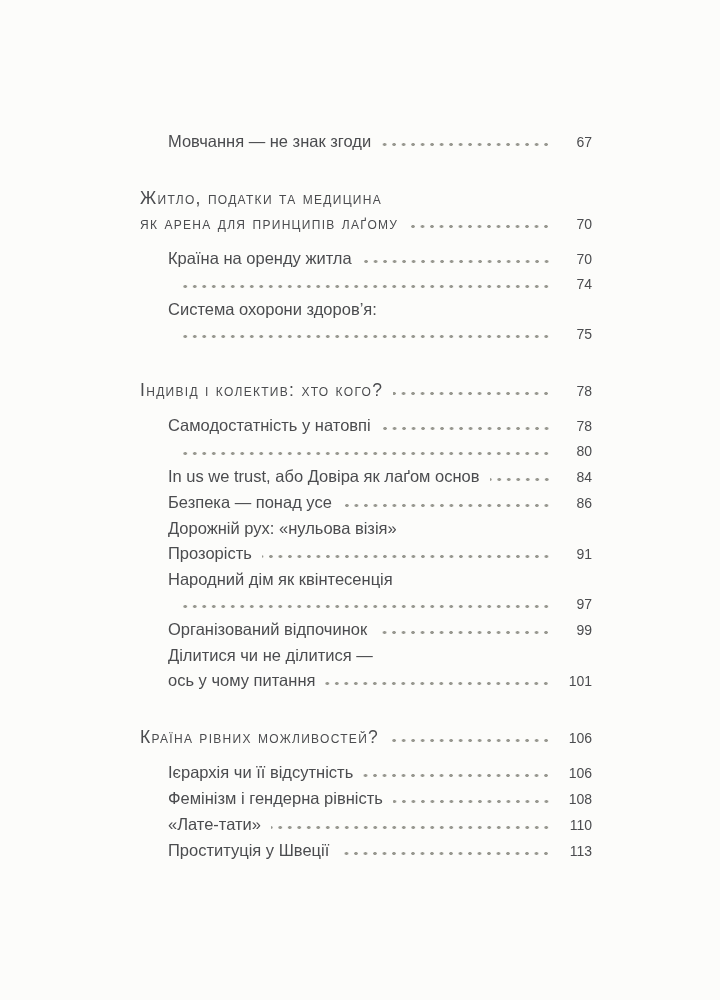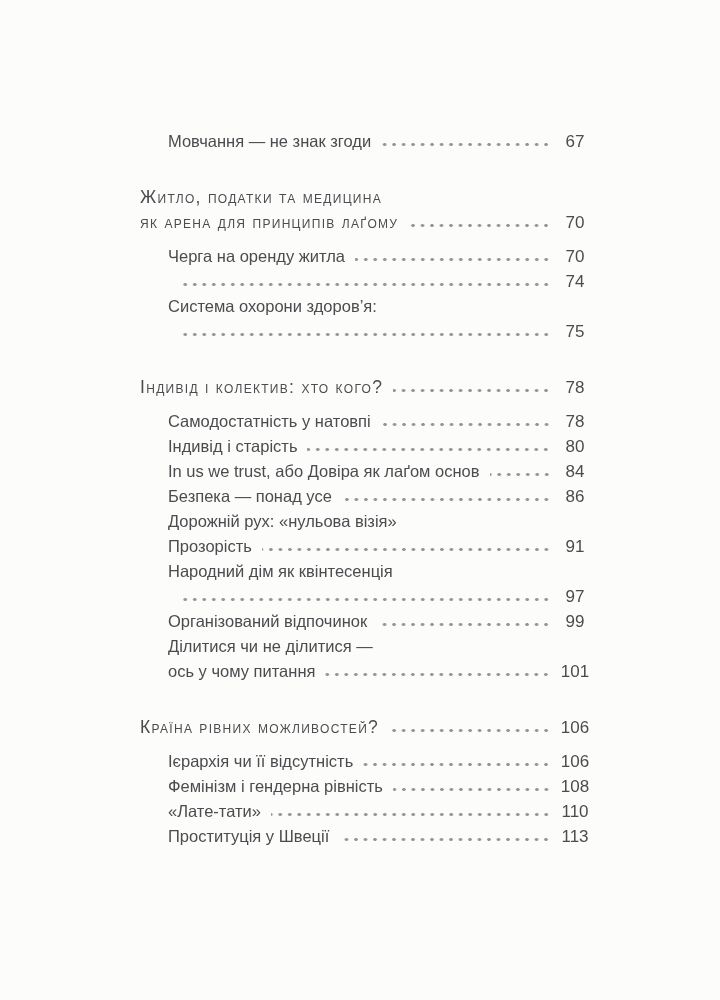--- a/index.html
+++ b/index.html
@@ -53,22 +53,22 @@
     margin: 0 7px 0 10px;
     background-image: radial-gradient(circle, var(--dot) 1.45px, transparent 1.9px);
     background-size: 9.5px 5px;
     background-position: right center;
     background-repeat: repeat-x;
     letter-spacing: normal;
   }
   .pagenum {
     flex: 0 0 auto;
     min-width: 34px;
-    text-align: center;
-    font-size: 17px;
+    text-align: right;
+    font-size: 14px;
     font-variant: normal;
     font-variant-caps: normal;
     letter-spacing: normal;
   }
 </style>
 </head>
 <body>
 
 <div class="canvas">
   <main class="toc" id="toc">
@@ -84,21 +84,21 @@
           <span class="title">Житло, податки та медицина</span>
         </div>
         <div class="line">
           <span class="title">як арена для принципів лаґому</span>
           <span class="leader"></span>
           <span class="pagenum">70</span>
         </div>
       </div>
       <div class="entry sub">
         <div class="line">
-          <span class="title">Черга на оренду житла</span>
+          <span class="title">Країна на оренду житла</span>
           <span class="leader"></span>
           <span class="pagenum">70</span>
         </div>
       </div>
       <div class="entry sub">
         <div class="line">
           <span class="leader"></span>
           <span class="pagenum">74</span>
         </div>
       </div>
@@ -120,21 +120,20 @@
       </div>
       <div class="entry sub">
         <div class="line">
           <span class="title">Самодостатність у натовпі</span>
           <span class="leader"></span>
           <span class="pagenum">78</span>
         </div>
       </div>
       <div class="entry sub">
         <div class="line">
-          <span class="title">Індивід і старість</span>
           <span class="leader"></span>
           <span class="pagenum">80</span>
         </div>
       </div>
       <div class="entry sub">
         <div class="line">
           <span class="title">In us we trust, або Довіра як лаґом основ</span>
           <span class="leader"></span>
           <span class="pagenum">84</span>
         </div>

